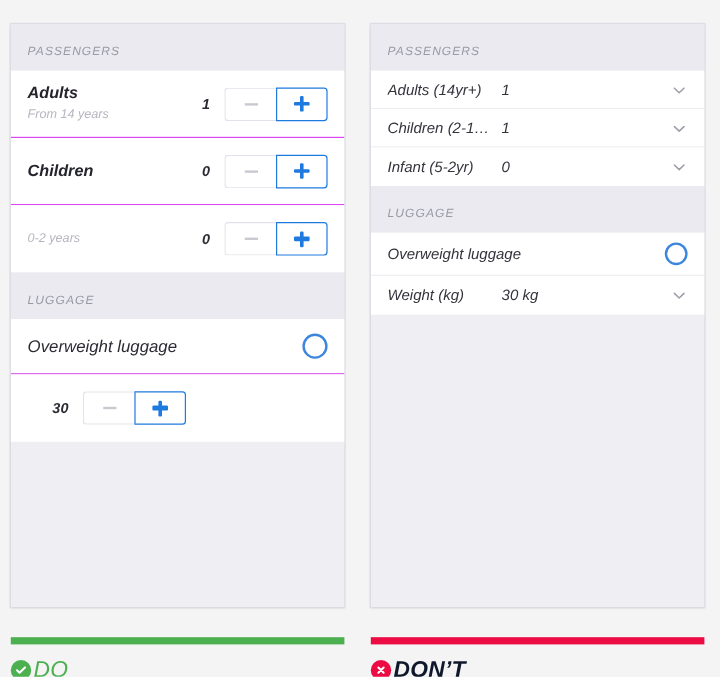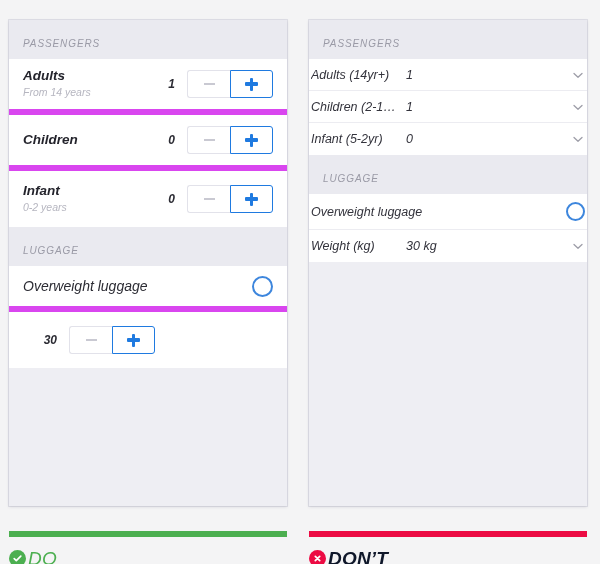--- a/index.html
+++ b/index.html
@@ -59,21 +59,21 @@
     background: #ffffff;
   }
 
   
   .row {
     display: flex;
     align-items: center;
     padding: 0 14px;
     box-sizing: border-box;
     min-height: 56px;
-    border-bottom: 6px solid #d946ef;
+    border-bottom: 1px solid #d946ef;
     background: #fff;
   }
   .row:last-child { border-bottom: none; }
 
   .row-text {
     flex: 1 1 auto;
     min-width: 0;
   }
   .row-title {
     font-size: 13.5px;
@@ -156,21 +156,21 @@
     border-radius: 50%;
     border: 2px solid #3d86dd;
     box-sizing: border-box;
     background: transparent;
   }
 
   
   .row-compact {
     display: flex;
     align-items: center;
-    padding: 0 2px;
+    padding: 0 14px;
     box-sizing: border-box;
     height: 32px;
     border-bottom: 1px solid #ececf1;
     background: #fff;
   }
   .row-compact:last-child { border-bottom: none; }
   .rc-label {
     font-size: 12.5px;
     color: #33333c;
     flex: 0 0 auto;
@@ -276,21 +276,20 @@
               <span class="glyph-minus"></span>
             </div>
             <div class="step-btn step-plus">
               <span class="glyph-plus"></span>
             </div>
           </div>
         </div>
 
         <div class="row">
           <div class="row-text">
-            <div class="row-title">Infant</div>
             <div class="row-sub">0-2 years</div>
           </div>
           <div class="row-value">0</div>
           <div class="stepper">
             <div class="step-btn step-minus">
               <span class="glyph-minus"></span>
             </div>
             <div class="step-btn step-plus">
               <span class="glyph-plus"></span>
             </div>

